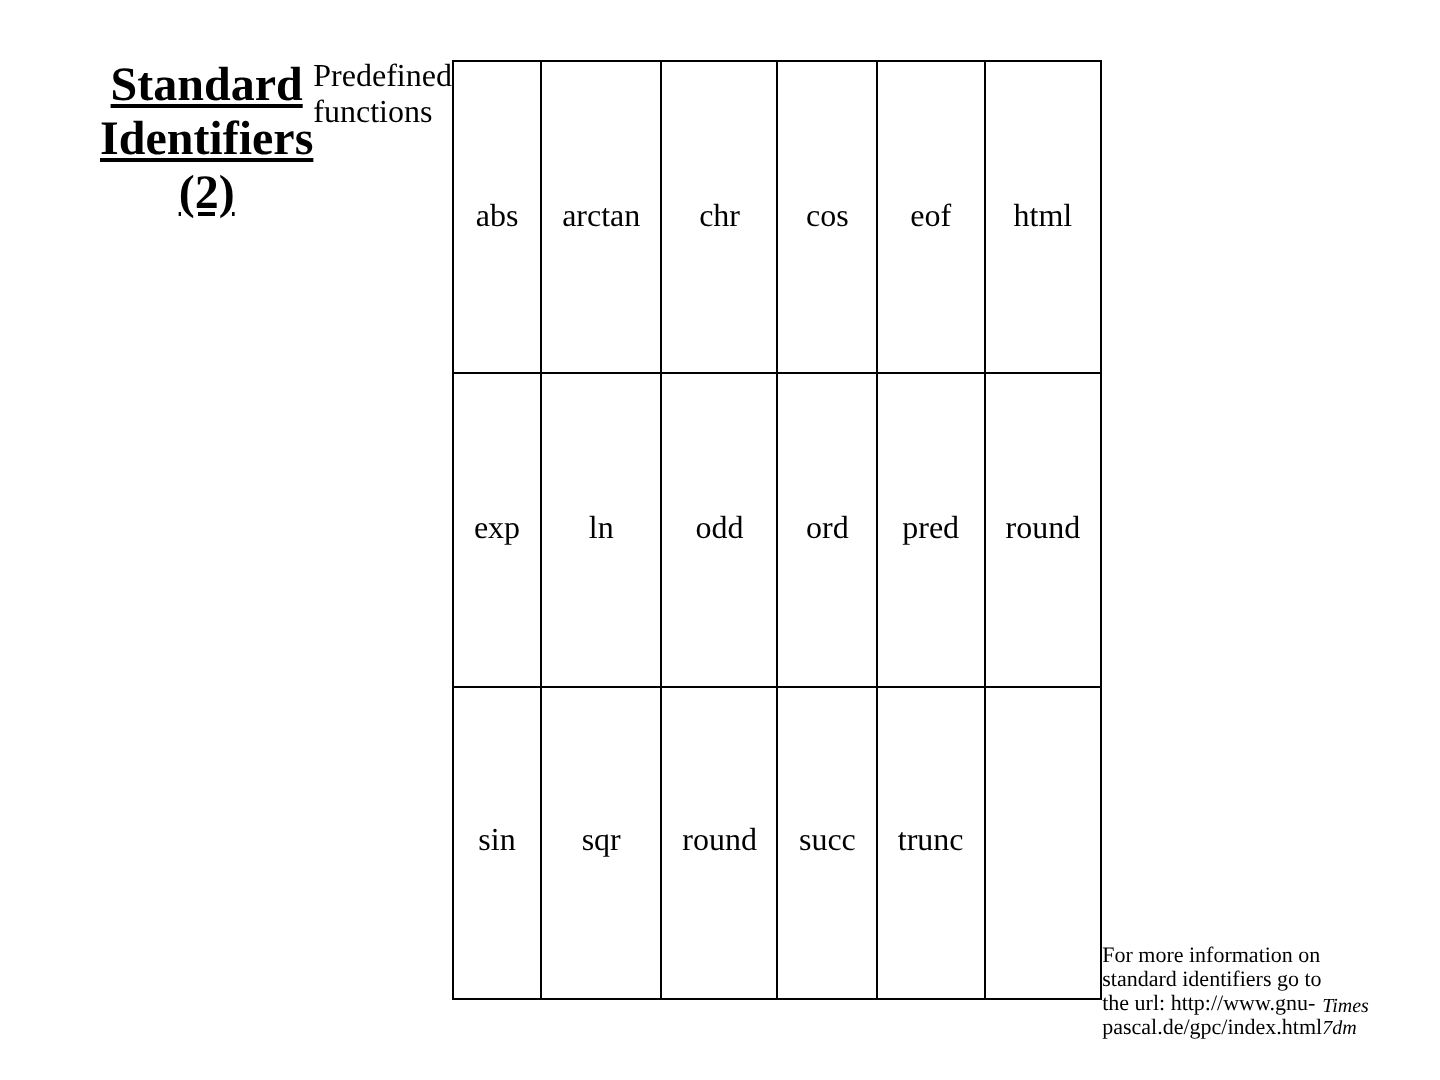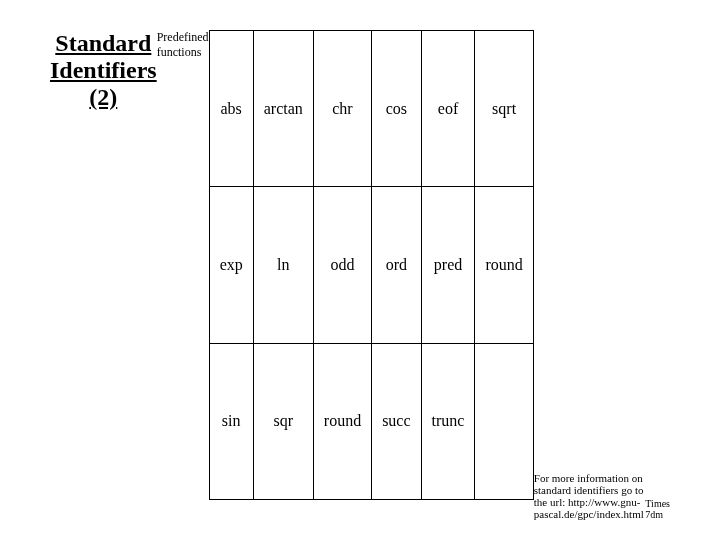--- a/index.html
+++ b/index.html
@@ -28,21 +28,21 @@
 
     .title {
       text-align: center;
       font-size: 24px;
       font-weight: bold;
       text-decoration: underline;
       margin-bottom: 20px;
     }
 
     .subtitle {
-      font-size: 12px;
+      font-size: 16px;
       margin-bottom: 19px;
     }
 
     table {
       border-collapse: collapse;
       width: 100%;
       margin-bottom: 20px;
     }
 
     td {
@@ -66,40 +66,41 @@
       align-items: flex-end;
       font-size: 11px;
     }
 
     .footer-left {
       font-size: 11px;
     }
 
     .footer-right {
       font-size: 10px;
+      font-style: italic;
     }
   </style>
 </head>
 <body>
 
 <div class="page">
 
   <h1 class="title">Standard Identifiers (2)</h1>
 
   <p class="subtitle">Predefined functions</p>
 
   <table>
     <tbody id="table-body">
     <tr>
           <td>abs</td>
           <td>arctan</td>
           <td>chr</td>
           <td>cos</td>
           <td>eof</td>
-          <td>sqrt</td>
+          <td>html</td>
         </tr>
         <tr>
           <td>exp</td>
           <td>ln</td>
           <td>odd</td>
           <td>ord</td>
           <td>pred</td>
           <td>round</td>
         </tr>
         <tr>

